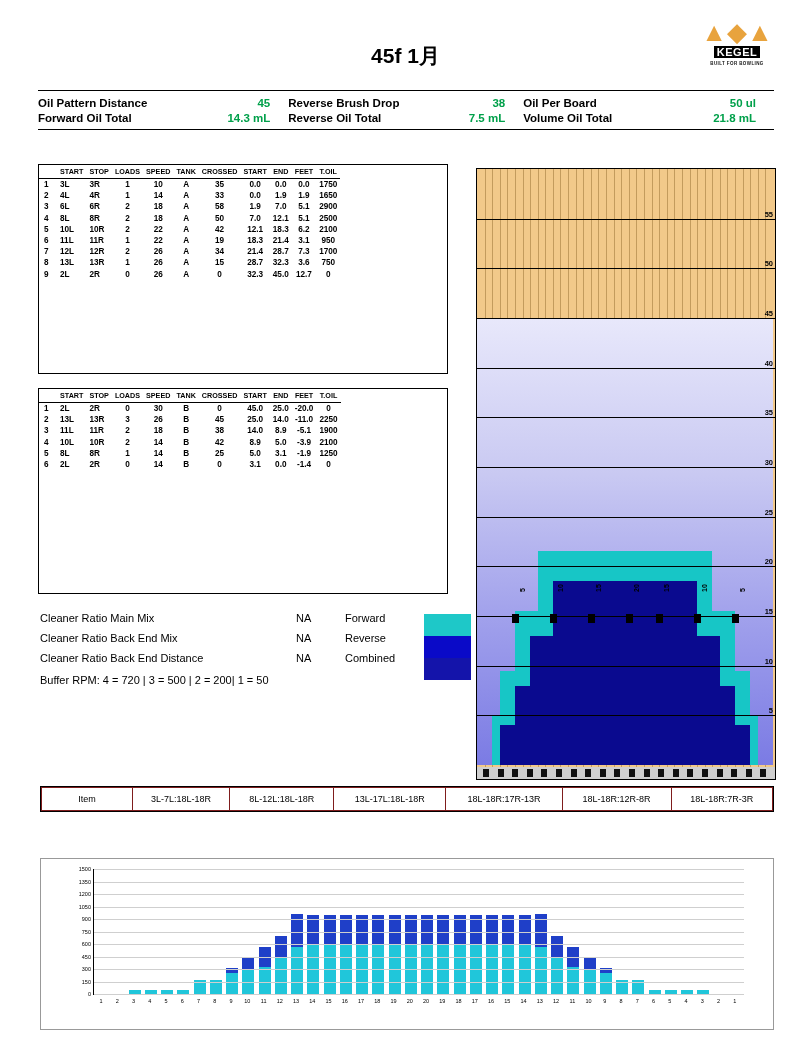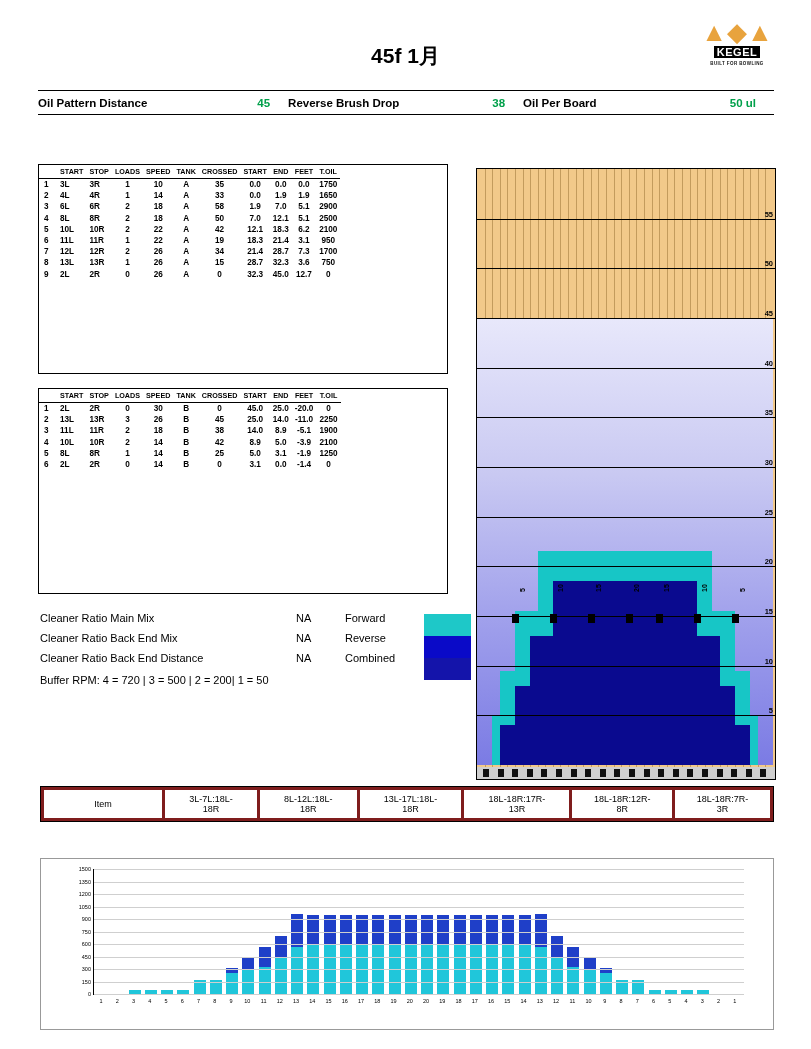--- a/index.html
+++ b/index.html
@@ -61,21 +61,21 @@
   .lane .dist{position:absolute;right:2px;font-size:7.5px;font-weight:bold;}
   .lane .arrow{position:absolute;width:7px;height:9px;background:#000;}
   .lane .arrnum{position:absolute;font-size:7px;font-weight:bold;transform:rotate(-90deg);transform-origin:left top;}
   .lane .pindeck{position:absolute;left:0;bottom:0;width:100%;height:12px;background:#cfcfcf;}
   .lane .pindeck i{position:absolute;top:2px;width:6px;height:8px;background:#111;}
   .oilcell{position:absolute;}
 
   
   .zonebox{position:absolute;left:40px;top:786px;width:732px;border:1px solid #000;}
   .zonebox table{border-collapse:collapse;width:732px;font-size:9px;}
-  .zonebox td{border:3px solid #7f1d1d;text-align:center;padding:4px 16px;height:14px;}
+  .zonebox td{border:1px solid #7f1d1d;text-align:center;padding:4px 2px;height:14px;}
   .zonebox td.first{width:86px;}
 
   
   .chartbox{position:absolute;left:40px;top:858px;width:732px;height:170px;border:1px solid #999;background:#fff;}
   .chart-inner{position:absolute;left:0;top:0;width:732px;height:170px;}
   .plot{position:absolute;left:52px;top:10px;width:650px;height:125px;border-left:1px solid #000;border-bottom:1px solid #000;}
   .grid{position:absolute;left:0;width:100%;height:1px;background:#cfcfcf;}
   .ytick{position:absolute;right:100%;margin-right:3px;font-size:5.5px;transform:translateY(-50%);white-space:nowrap;}
   .bars{position:absolute;left:0;bottom:0;width:100%;height:100%;display:flex;align-items:flex-end;}
   .bcell{flex:1;position:relative;height:100%;display:flex;flex-direction:column;justify-content:flex-end;align-items:center;}
@@ -102,20 +102,28 @@
   <div class="band">
     <table>
       <tbody>
           <tr>
         <td class="lbl c1">Oil Pattern Distance</td>
         <td class="val c2">45</td>
         <td class="lbl c3">Reverse Brush Drop</td>
         <td class="val c4">38</td>
         <td class="lbl c5">Oil Per Board</td>
         <td class="val c6">50 ul</td>
+      </tr>
+      <tr>
+        <td class="lbl">Forward Oil Total</td>
+        <td class="val">14.3 mL</td>
+        <td class="lbl">Reverse Oil Total</td>
+        <td class="val">7.5 mL</td>
+        <td class="lbl">Volume Oil Total</td>
+        <td class="val">21.8 mL</td>
       </tr>
     </tbody>
       </table>
   </div>
 
   <div class="loadbox tbl-a">
     <table id="tbl-fwd">
         <thead>
           <tr id="hdr-fwd">
             <th></th>

